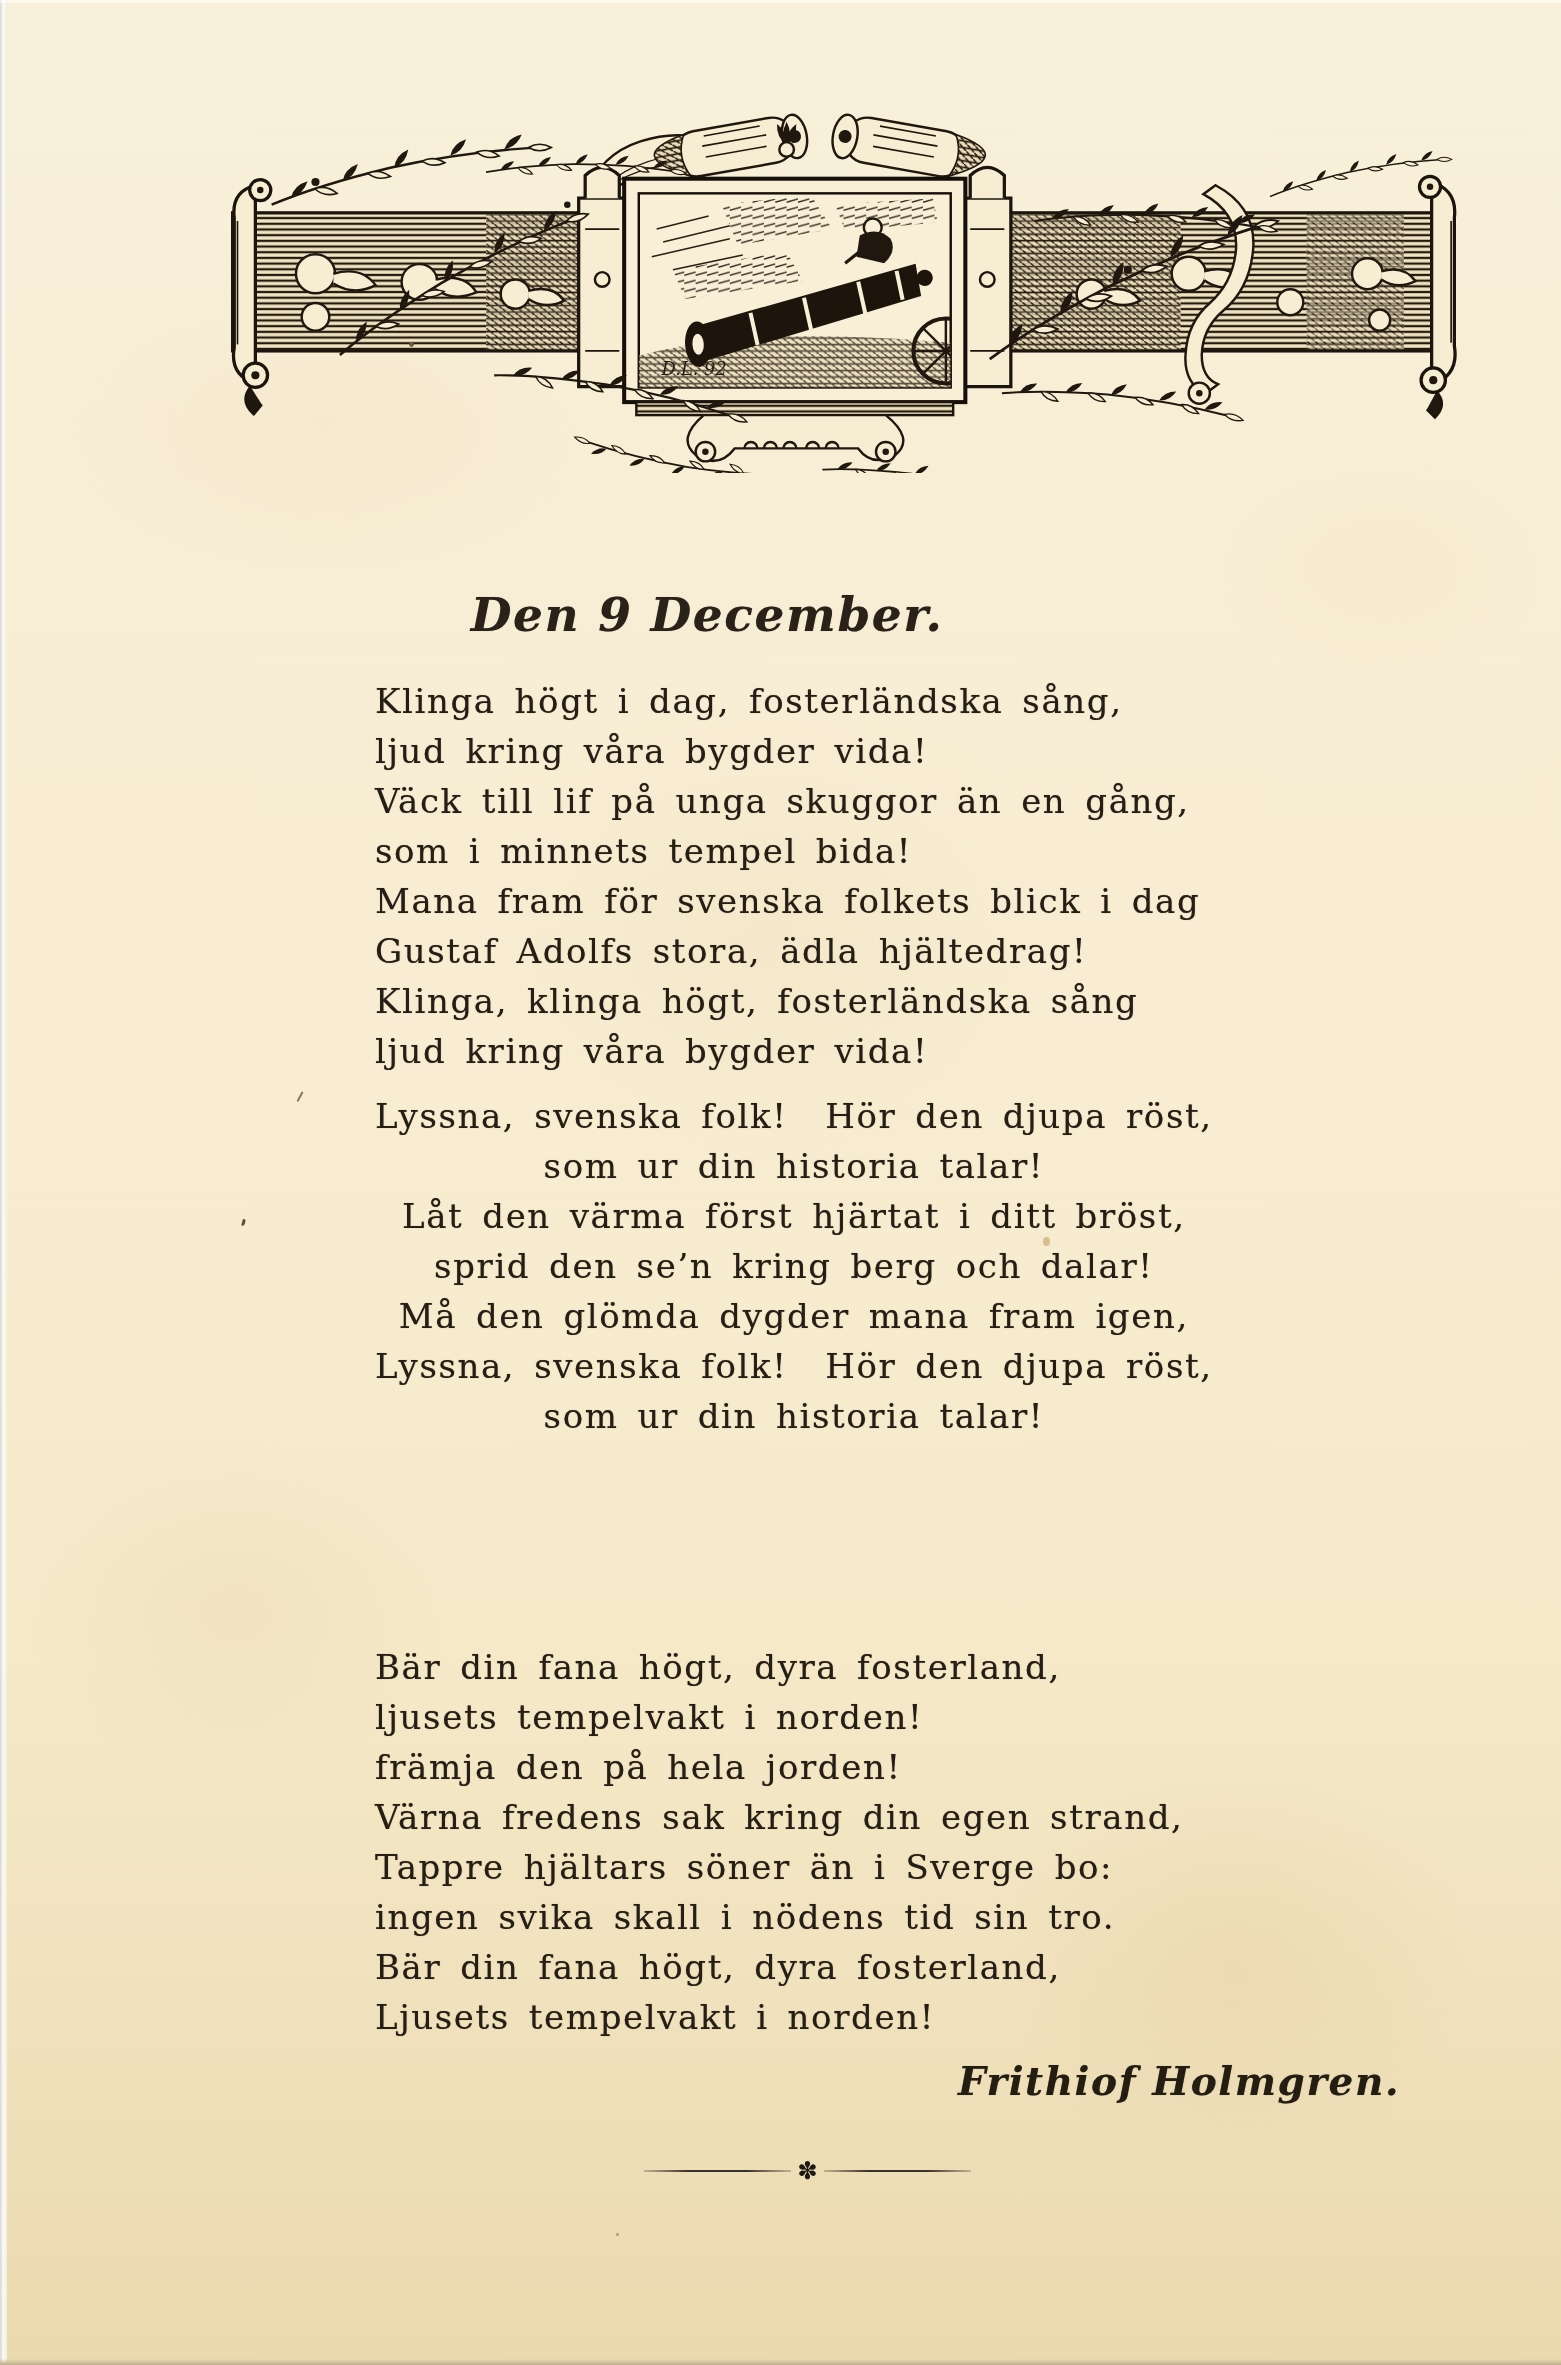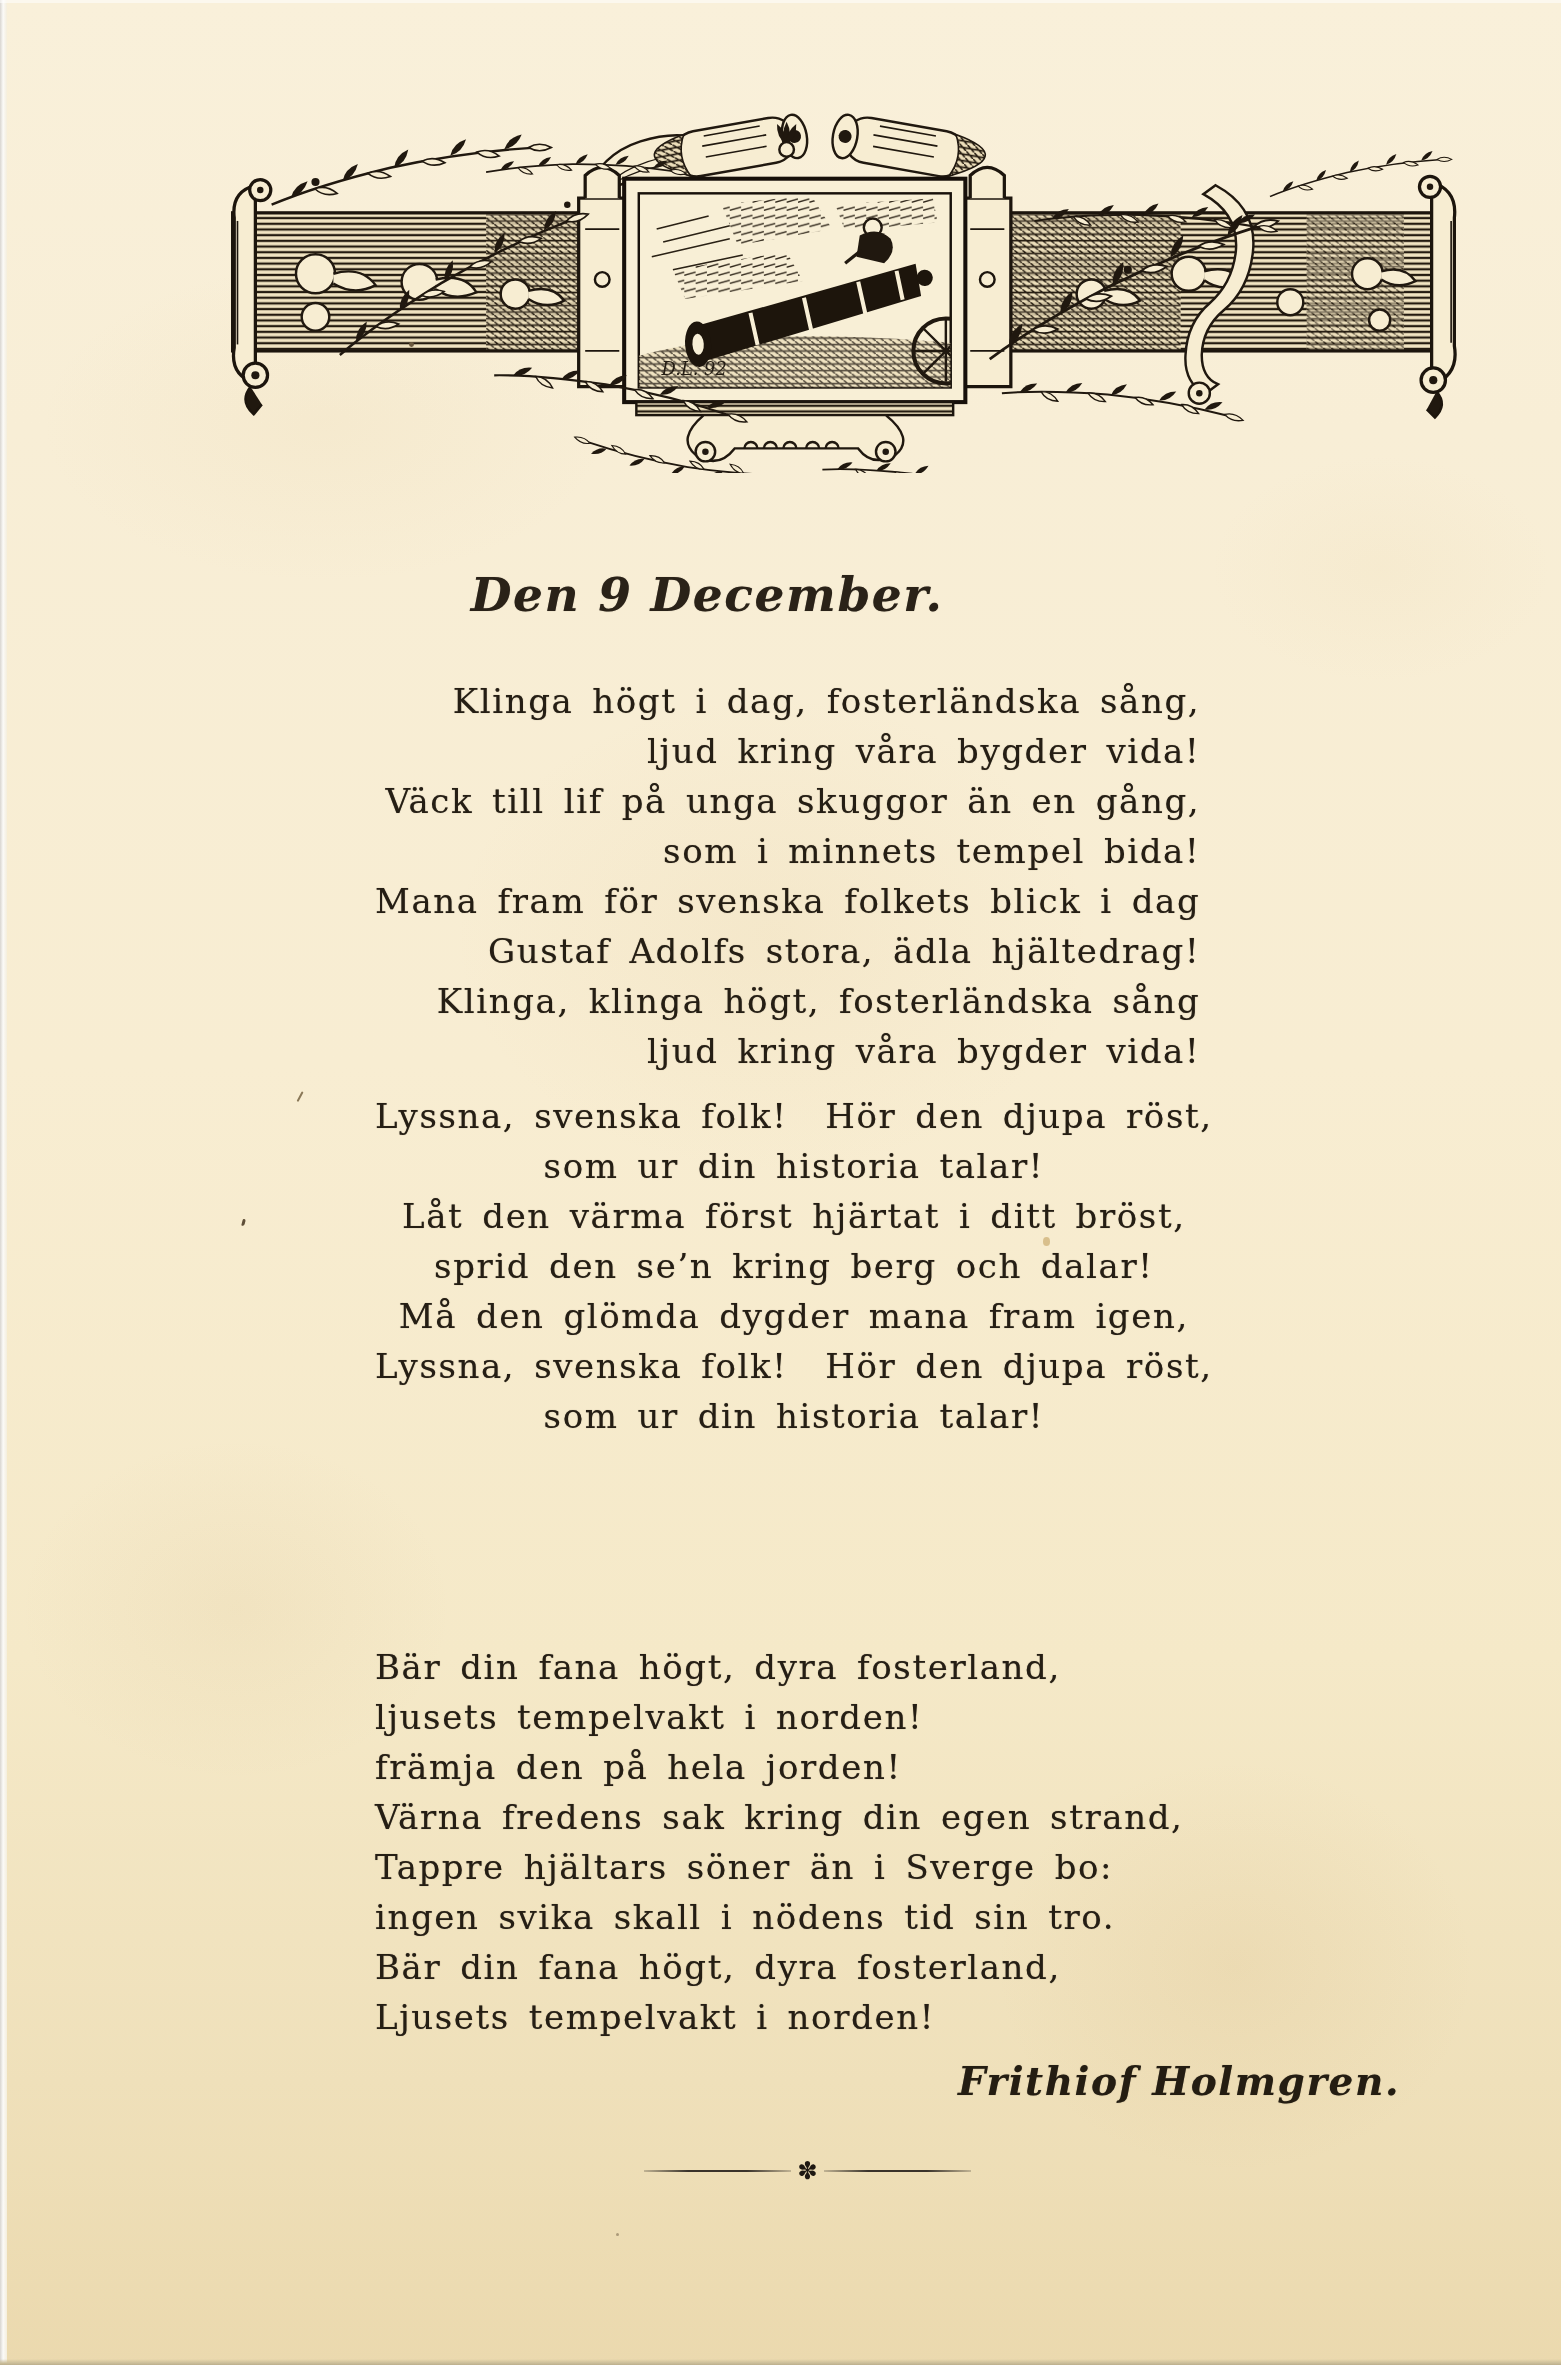--- a/index.html
+++ b/index.html
@@ -22,26 +22,26 @@
   .edge-top{position:absolute;left:0;top:0;width:1561px;height:3.3px;background:rgba(255,255,255,.55);}
   .edge-bottom{position:absolute;left:0;bottom:0;width:1561px;height:7.3px;background:linear-gradient(180deg,rgba(190,173,135,.0),#cabd99 60%,#b3a685 100%);}
   .speck{position:absolute;background:#6b5a40;border-radius:50%;}
   .mark-slash{position:absolute;width:1.6px;height:11.4px;background:#8a7858;transform:rotate(28deg);border-radius:0.8px;}
   .mark-comma{position:absolute;width:3.3px;height:7.3px;background:#5f4f38;border-radius:1.6px 1.6px 2.4px 0.8px;transform:rotate(14deg);}
   .mark-fox{position:absolute;width:7.3px;height:9px;background:#c09a56;opacity:.55;border-radius:50%;}
 
   .vignette{position:absolute;left:218px;top:107px;width:1251px;height:366px;}
 
   .title{
-    position:absolute;left:382px;top:536px;width:650px;text-align:center;
+    position:absolute;left:382px;top:556px;width:650px;text-align:center;
     font-size:47px;font-style:italic;letter-spacing:1.6px;color:#2a2218;
     text-shadow:0 0 0.8px rgba(42,34,24,.45);
   }
   .stanza{position:absolute;left:375px;}
-  .stanza-1{top:676px;text-align:right;}
+  .stanza-1{top:676px;}
   .stanza-2{top:1091px;text-align:center;}
   .stanza-3{top:1634px;margin-top:8px;}
   .line{
     font-size:34px;line-height:50px;letter-spacing:1.6px;word-spacing:6.5px;
     white-space:pre;color:#251e14;text-shadow:0 0 0.8px rgba(37,30,20,.55);
   }
   .signature{
     position:absolute;left:935px;top:2058px;width:488px;text-align:center;
     font-size:39px;font-style:italic;font-weight:700;letter-spacing:1.6px;color:#241d12;
     text-shadow:0 0 0.8px rgba(36,29,18,.5);

